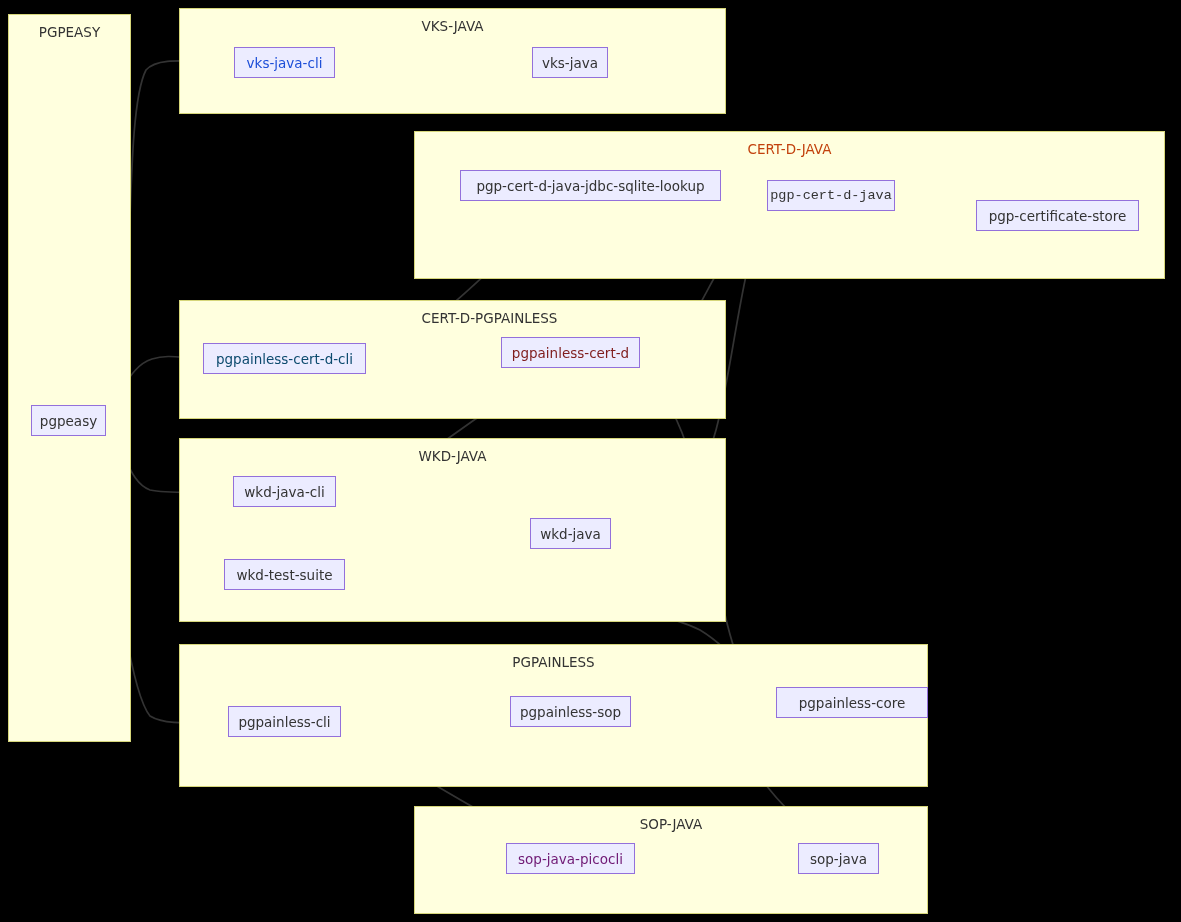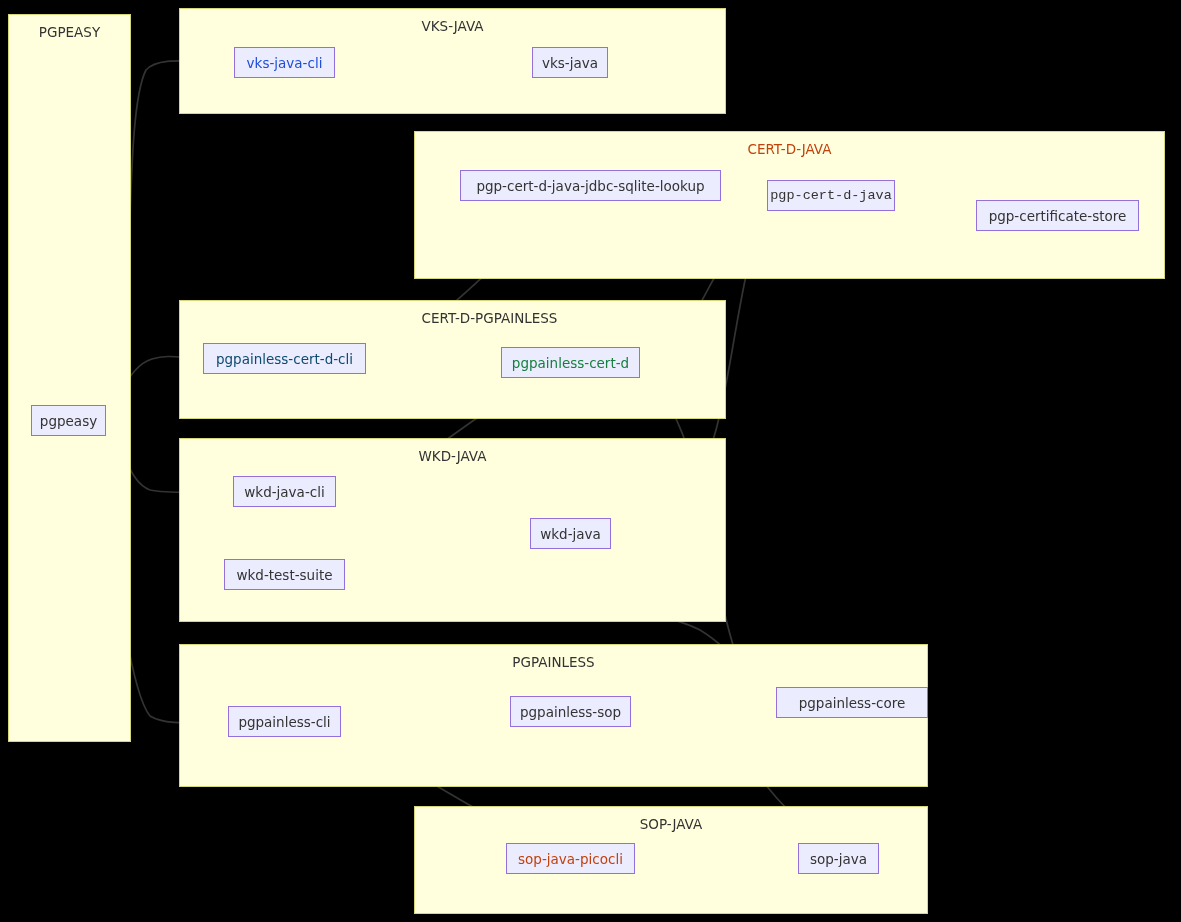--- a/index.html
+++ b/index.html
@@ -64,23 +64,23 @@
       <div class="cluster-title" style="top: 816px; left: 414px; width: 514px; color: rgb(51, 51, 51);">SOP-JAVA</div>
     </div>
   <div id="node-layer">
       <div class="node" style="left: 31px; top: 405px; width: 75px; height: 31px; background: rgb(236, 236, 255); border-color: rgb(147, 112, 219); color: rgb(51, 51, 51);">pgpeasy</div>
       <div class="node" style="left: 234px; top: 47px; width: 101px; height: 31px; background: rgb(236, 236, 255); border-color: rgb(147, 112, 219); color: #1d4ed8;">vks-java-cli</div>
       <div class="node" style="left: 532px; top: 47px; width: 76px; height: 31px; background: rgb(236, 236, 255); border-color: rgb(147, 112, 219); color: rgb(51, 51, 51);">vks-java</div>
       <div class="node" style="left: 440px; top: 170px; width: 261px; height: 31px; background: rgb(236, 236, 255); border-color: rgb(147, 112, 219); color: rgb(51, 51, 51); margin-left: 20px;">pgp-cert-d-java-jdbc-sqlite-lookup</div>
       <div class="node" style="left: 767px; top: 180px; width: 128px; height: 31px; background: rgb(236, 236, 255); border-color: rgb(147, 112, 219); color: rgb(51, 51, 51); font-family: Liberation Mono, monospace;">pgp-cert-d-java</div>
       <div class="node" style="left: 976px; top: 200px; width: 163px; height: 31px; background: rgb(236, 236, 255); border-color: rgb(147, 112, 219); color: rgb(51, 51, 51);">pgp-certificate-store</div>
       <div class="node" style="left: 203px; top: 343px; width: 163px; height: 31px; background: rgb(236, 236, 255); border-color: rgb(147, 112, 219); color: #0c4a6e;">pgpainless-cert-d-cli</div>
-      <div class="node" style="left: 501px; top: 347px; width: 139px; height: 31px; background: rgb(236, 236, 255); border-color: rgb(147, 112, 219); color: #15803d;">pgpainless-cert-d</div>
+      <div class="node" style="left: 501px; top: 337px; width: 139px; height: 31px; background: rgb(236, 236, 255); border-color: rgb(147, 112, 219); color: #7f1d1d;">pgpainless-cert-d</div>
       <div class="node" style="left: 233px; top: 476px; width: 103px; height: 31px; background: rgb(236, 236, 255); border-color: rgb(147, 112, 219); color: rgb(51, 51, 51);">wkd-java-cli</div>
       <div class="node" style="left: 530px; top: 518px; width: 81px; height: 31px; background: rgb(236, 236, 255); border-color: rgb(147, 112, 219); color: rgb(51, 51, 51);">wkd-java</div>
       <div class="node" style="left: 224px; top: 559px; width: 121px; height: 31px; background: rgb(236, 236, 255); border-color: rgb(147, 112, 219); color: rgb(51, 51, 51);">wkd-test-suite</div>
       <div class="node" style="left: 228px; top: 706px; width: 113px; height: 31px; background: rgb(236, 236, 255); border-color: rgb(147, 112, 219); color: rgb(51, 51, 51);">pgpainless-cli</div>
       <div class="node" style="left: 510px; top: 696px; width: 121px; height: 31px; background: rgb(236, 236, 255); border-color: rgb(147, 112, 219); color: rgb(51, 51, 51);">pgpainless-sop</div>
       <div class="node" style="left: 776px; top: 687px; width: 152px; height: 31px; background: rgb(236, 236, 255); border-color: rgb(147, 112, 219); color: rgb(51, 51, 51);">pgpainless-core</div>
-      <div class="node" style="left: 506px; top: 843px; width: 129px; height: 31px; background: rgb(236, 236, 255); border-color: rgb(147, 112, 219); color: #c2410c;">sop-java-picocli</div>
+      <div class="node" style="left: 506px; top: 843px; width: 129px; height: 31px; background: rgb(236, 236, 255); border-color: rgb(147, 112, 219); color: #701a75;">sop-java-picocli</div>
       <div class="node" style="left: 798px; top: 843px; width: 81px; height: 31px; background: rgb(236, 236, 255); border-color: rgb(147, 112, 219); color: rgb(51, 51, 51);">sop-java</div>
     </div>
 </div>
 
 </body></html>

